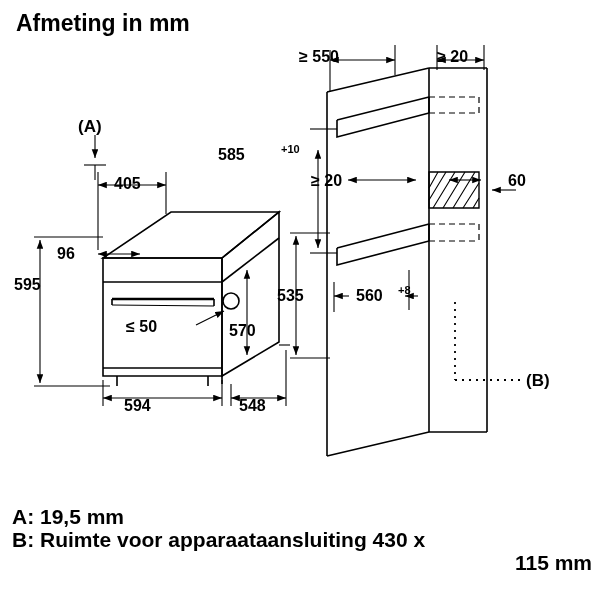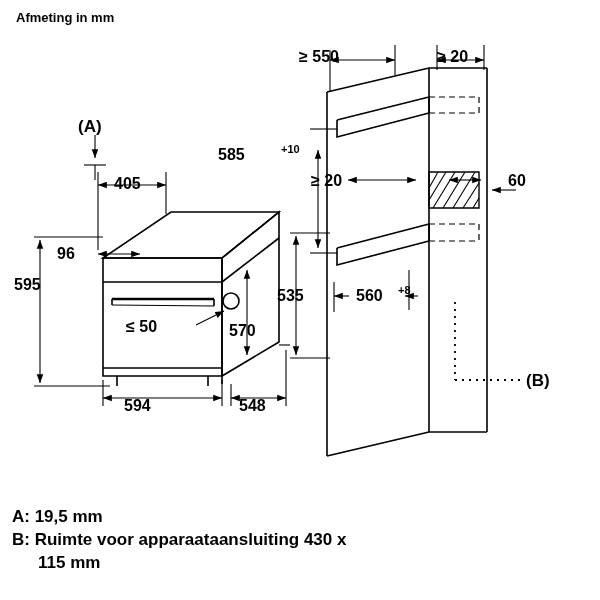--- a/index.html
+++ b/index.html
@@ -17,40 +17,41 @@
   }
   #root {
     position: relative;
     width: 600px;
     height: 600px;
   }
   .title {
     position: absolute;
     left: 16px;
     top: 10px;
-    font-size: 13px;
+    font-size: 23px;
     font-weight: bold;
     letter-spacing: 0px;
     color: #000;
   }
   .legend {
     position: absolute;
     left: 12px;
     top: 505px;
     width: 580px;
-    font-size: 17px;
+    font-size: 21px;
     font-weight: bold;
     line-height: 23px;
     color: #000;
   }
   .legend div {
     white-space: pre-wrap;
   }
   .legend .indent {
     padding-left: 26px;
+    text-align: right;
   }
   svg.diagram {
     position: absolute;
     left: 0;
     top: 0;
     width: 600px;
     height: 600px;
   }
   svg text {
     font-family: "Liberation Sans", sans-serif;

